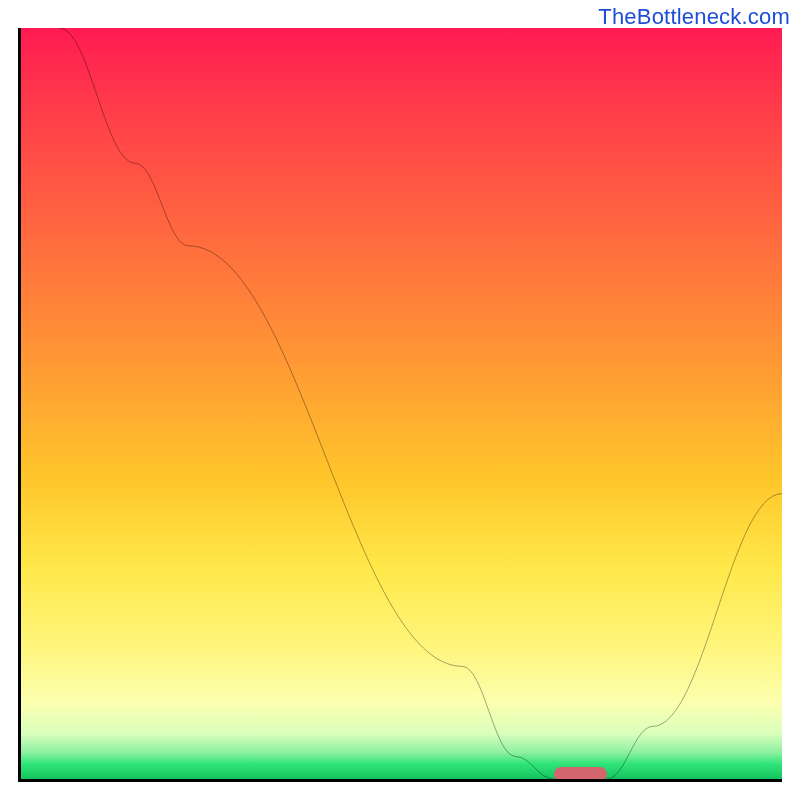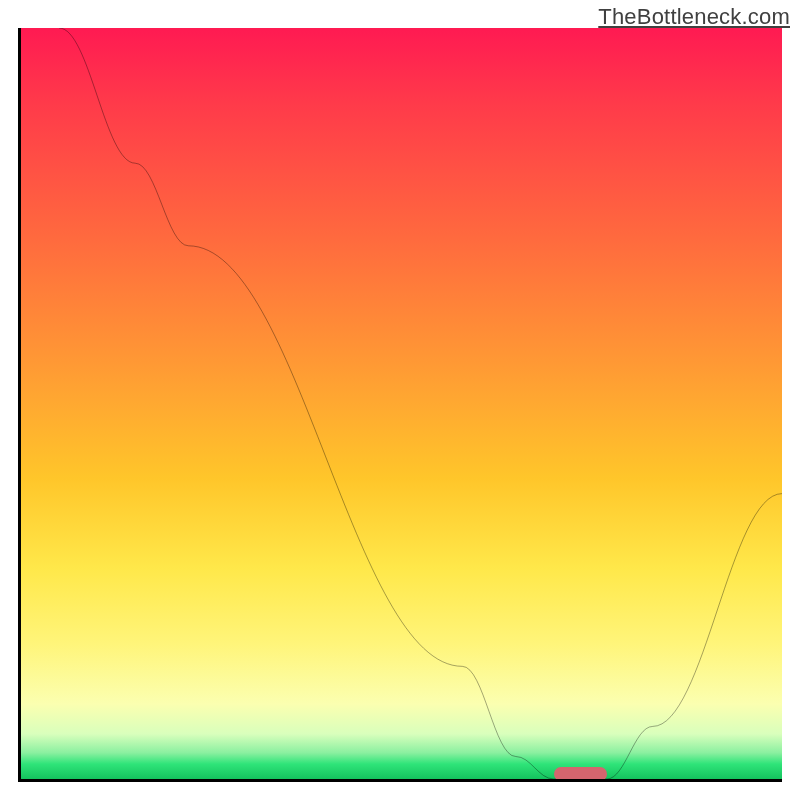--- a/index.html
+++ b/index.html
@@ -14,24 +14,23 @@
   .container {
     position: relative;
     width: 800px;
     height: 800px;
   }
   .watermark {
     position: absolute;
     top: 4px;
     right: 10px;
     font-size: 22px;
-    color: #404040;
+    color: #1d4ed8;
     font-weight: 500;
     letter-spacing: 0.2px;
-    text-decoration: underline;
   }
   .plot-area {
     position: absolute;
     left: 18px;
     top: 28px;
     width: 764px;
     height: 754px;
     border-left: 3px solid #000000;
     border-bottom: 3px solid #000000;
     box-sizing: border-box;

